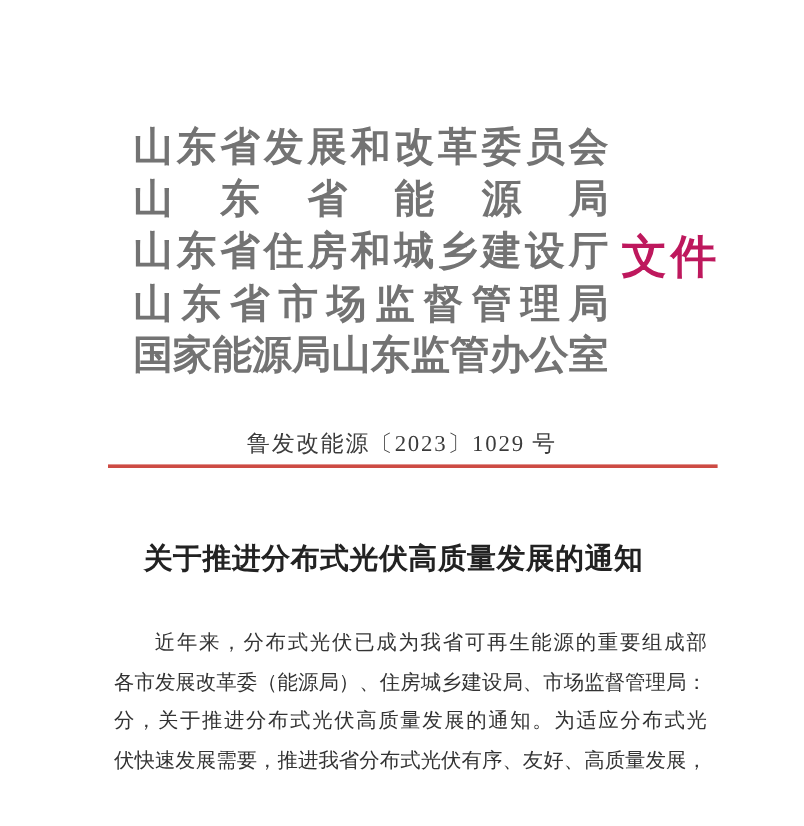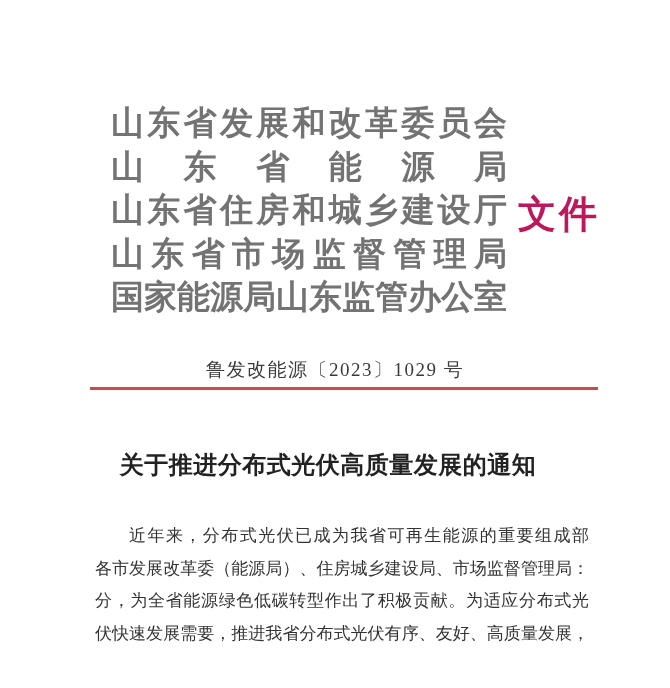--- a/index.html
+++ b/index.html
@@ -105,17 +105,17 @@
 
   <div class="ref-number">鲁发改能源〔2023〕1029 号</div>
 
   <div class="red-rule"></div>
 
   <div class="doc-title">关于推进分布式光伏高质量发展的通知</div>
 
   <div class="body-block">
     <div class="body-line indent">近年来，分布式光伏已成为我省可再生能源的重要组成部</div>
     <div class="body-line">各市发展改革委（能源局）、住房城乡建设局、市场监督管理局：</div>
-    <div class="body-line">分，为全省能源绿色低碳转型作出了积极贡献。为适应分布式光</div>
+    <div class="body-line">分，关于推进分布式光伏高质量发展的通知。为适应分布式光</div>
     <div class="body-line">伏快速发展需要，推进我省分布式光伏有序、友好、高质量发展，</div>
   </div>
 
 </div>
 
 </body></html>

